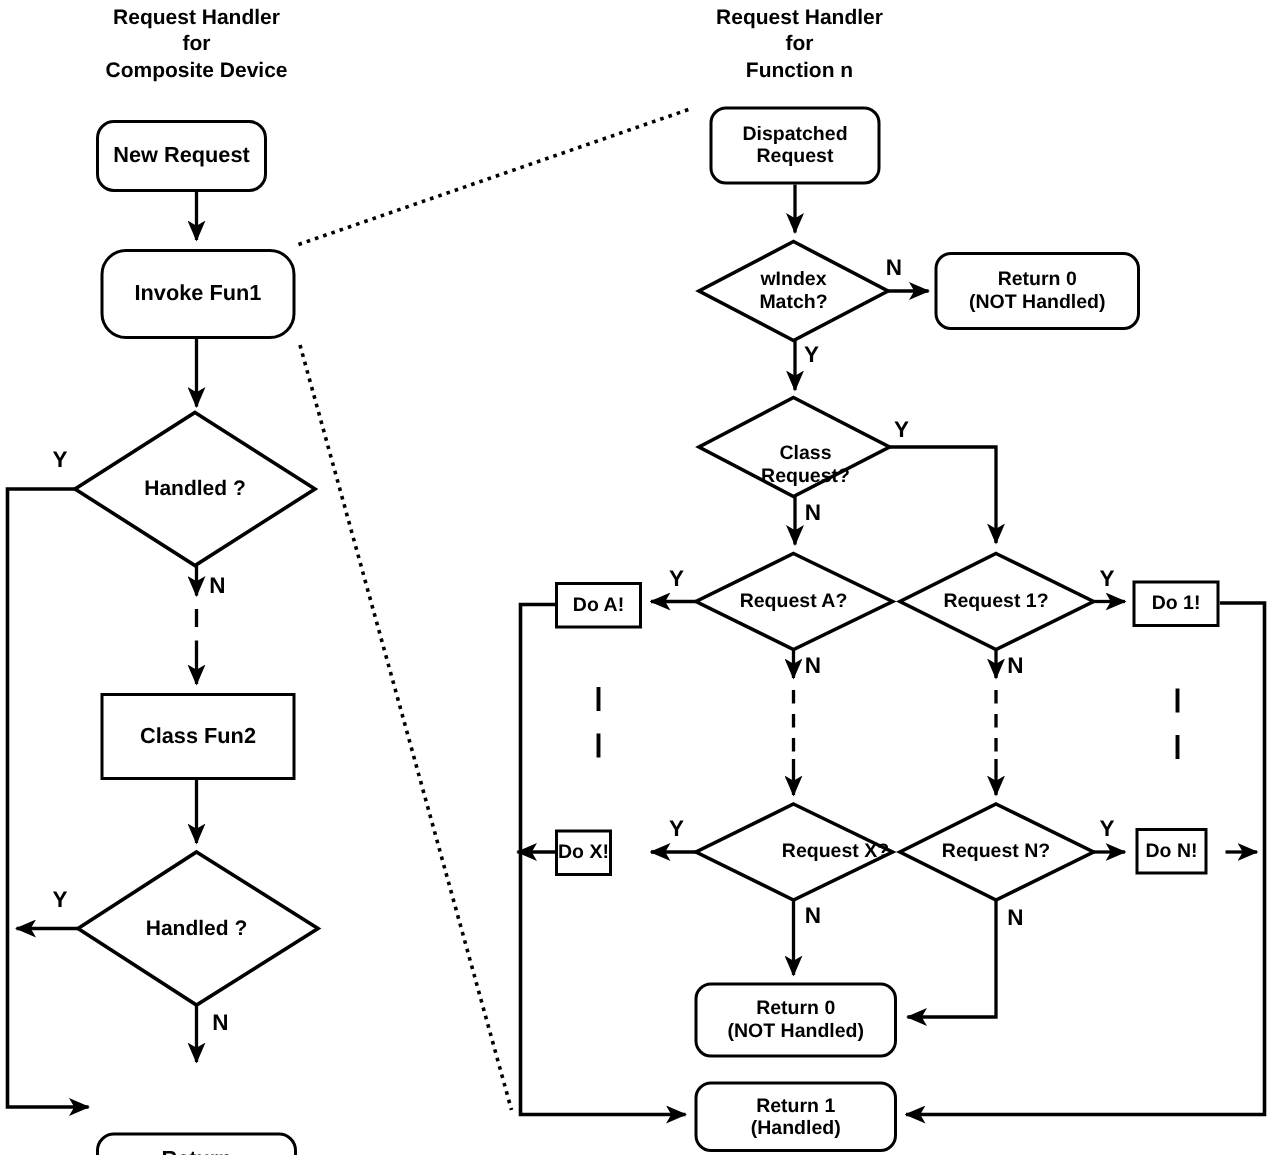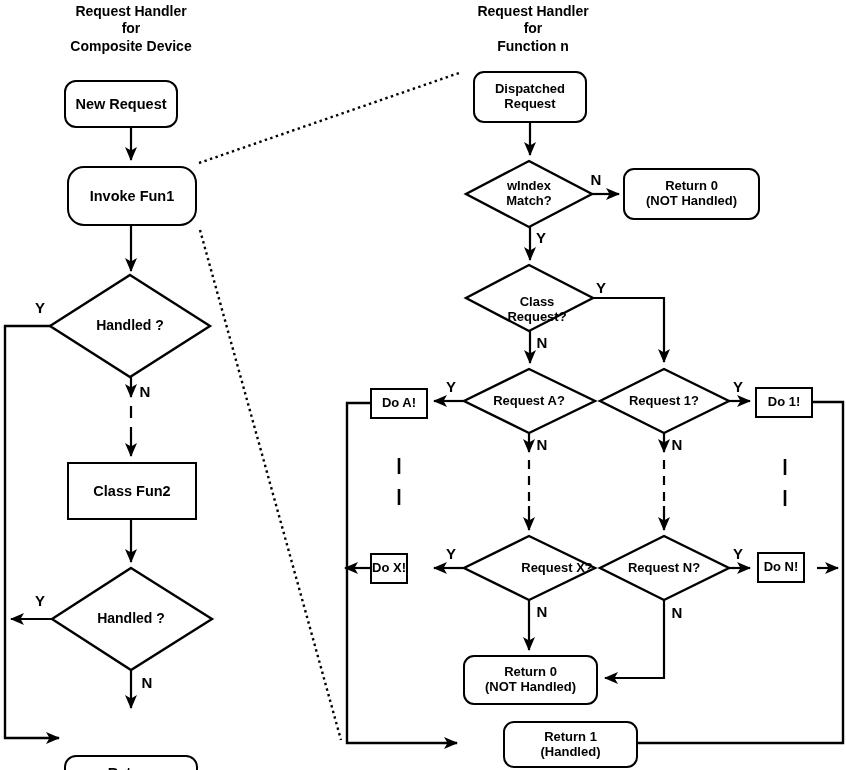--- a/index.html
+++ b/index.html
@@ -123,21 +123,21 @@
   <div class="node rounded sm" style="left:473px; top:71px; width:114px; height:52px; border-radius:11px;">Dispatched
 Request</div>
   <div class="node rounded sm" style="left:623px; top:168px; width:137px; height:52px; border-radius:11px;">Return 0
 (NOT Handled)</div>
   <div class="node sm" style="left:370px; top:388px; width:58px; height:31px;">Do A!</div>
   <div class="node sm" style="left:755px; top:387px; width:58px; height:31px;text-align:center;">Do 1!</div>
   <div class="node sm" style="left:370px; top:553px; width:38px; height:31px;">Do X!</div>
   <div class="node sm" style="left:757px; top:552px; width:48px; height:31px;">Do N!</div>
   <div class="node rounded sm" style="left:463px; top:655px; width:135px; height:50px; border-radius:11px;">Return 0
 (NOT Handled)</div>
-  <div class="node rounded sm" style="left:463px; top:721px; width:135px; height:47px; border-radius:11px;margin-left:40px;">Return 1
+  <div class="node rounded sm" style="left:463px; top:721px; width:135px; height:47px; border-radius:11px;">Return 1
 (Handled)</div>
 
   <div class="dlabel dsm" style="left:529px; top:194px;">wIndex
 Match?</div>
   <div class="dlabel dsm" style="left:537px; top:298px;margin-top:12px;">Class
 Request?</div>
   <div class="dlabel dsm" style="left:529px; top:401px;">Request A?</div>
   <div class="dlabel dsm" style="left:664px; top:401px;">Request 1?</div>
   <div class="dlabel dsm" style="left:529px; top:568px;margin-left:28px;">Request X?</div>
   <div class="dlabel dsm" style="left:664px; top:568px;">Request N?</div>

